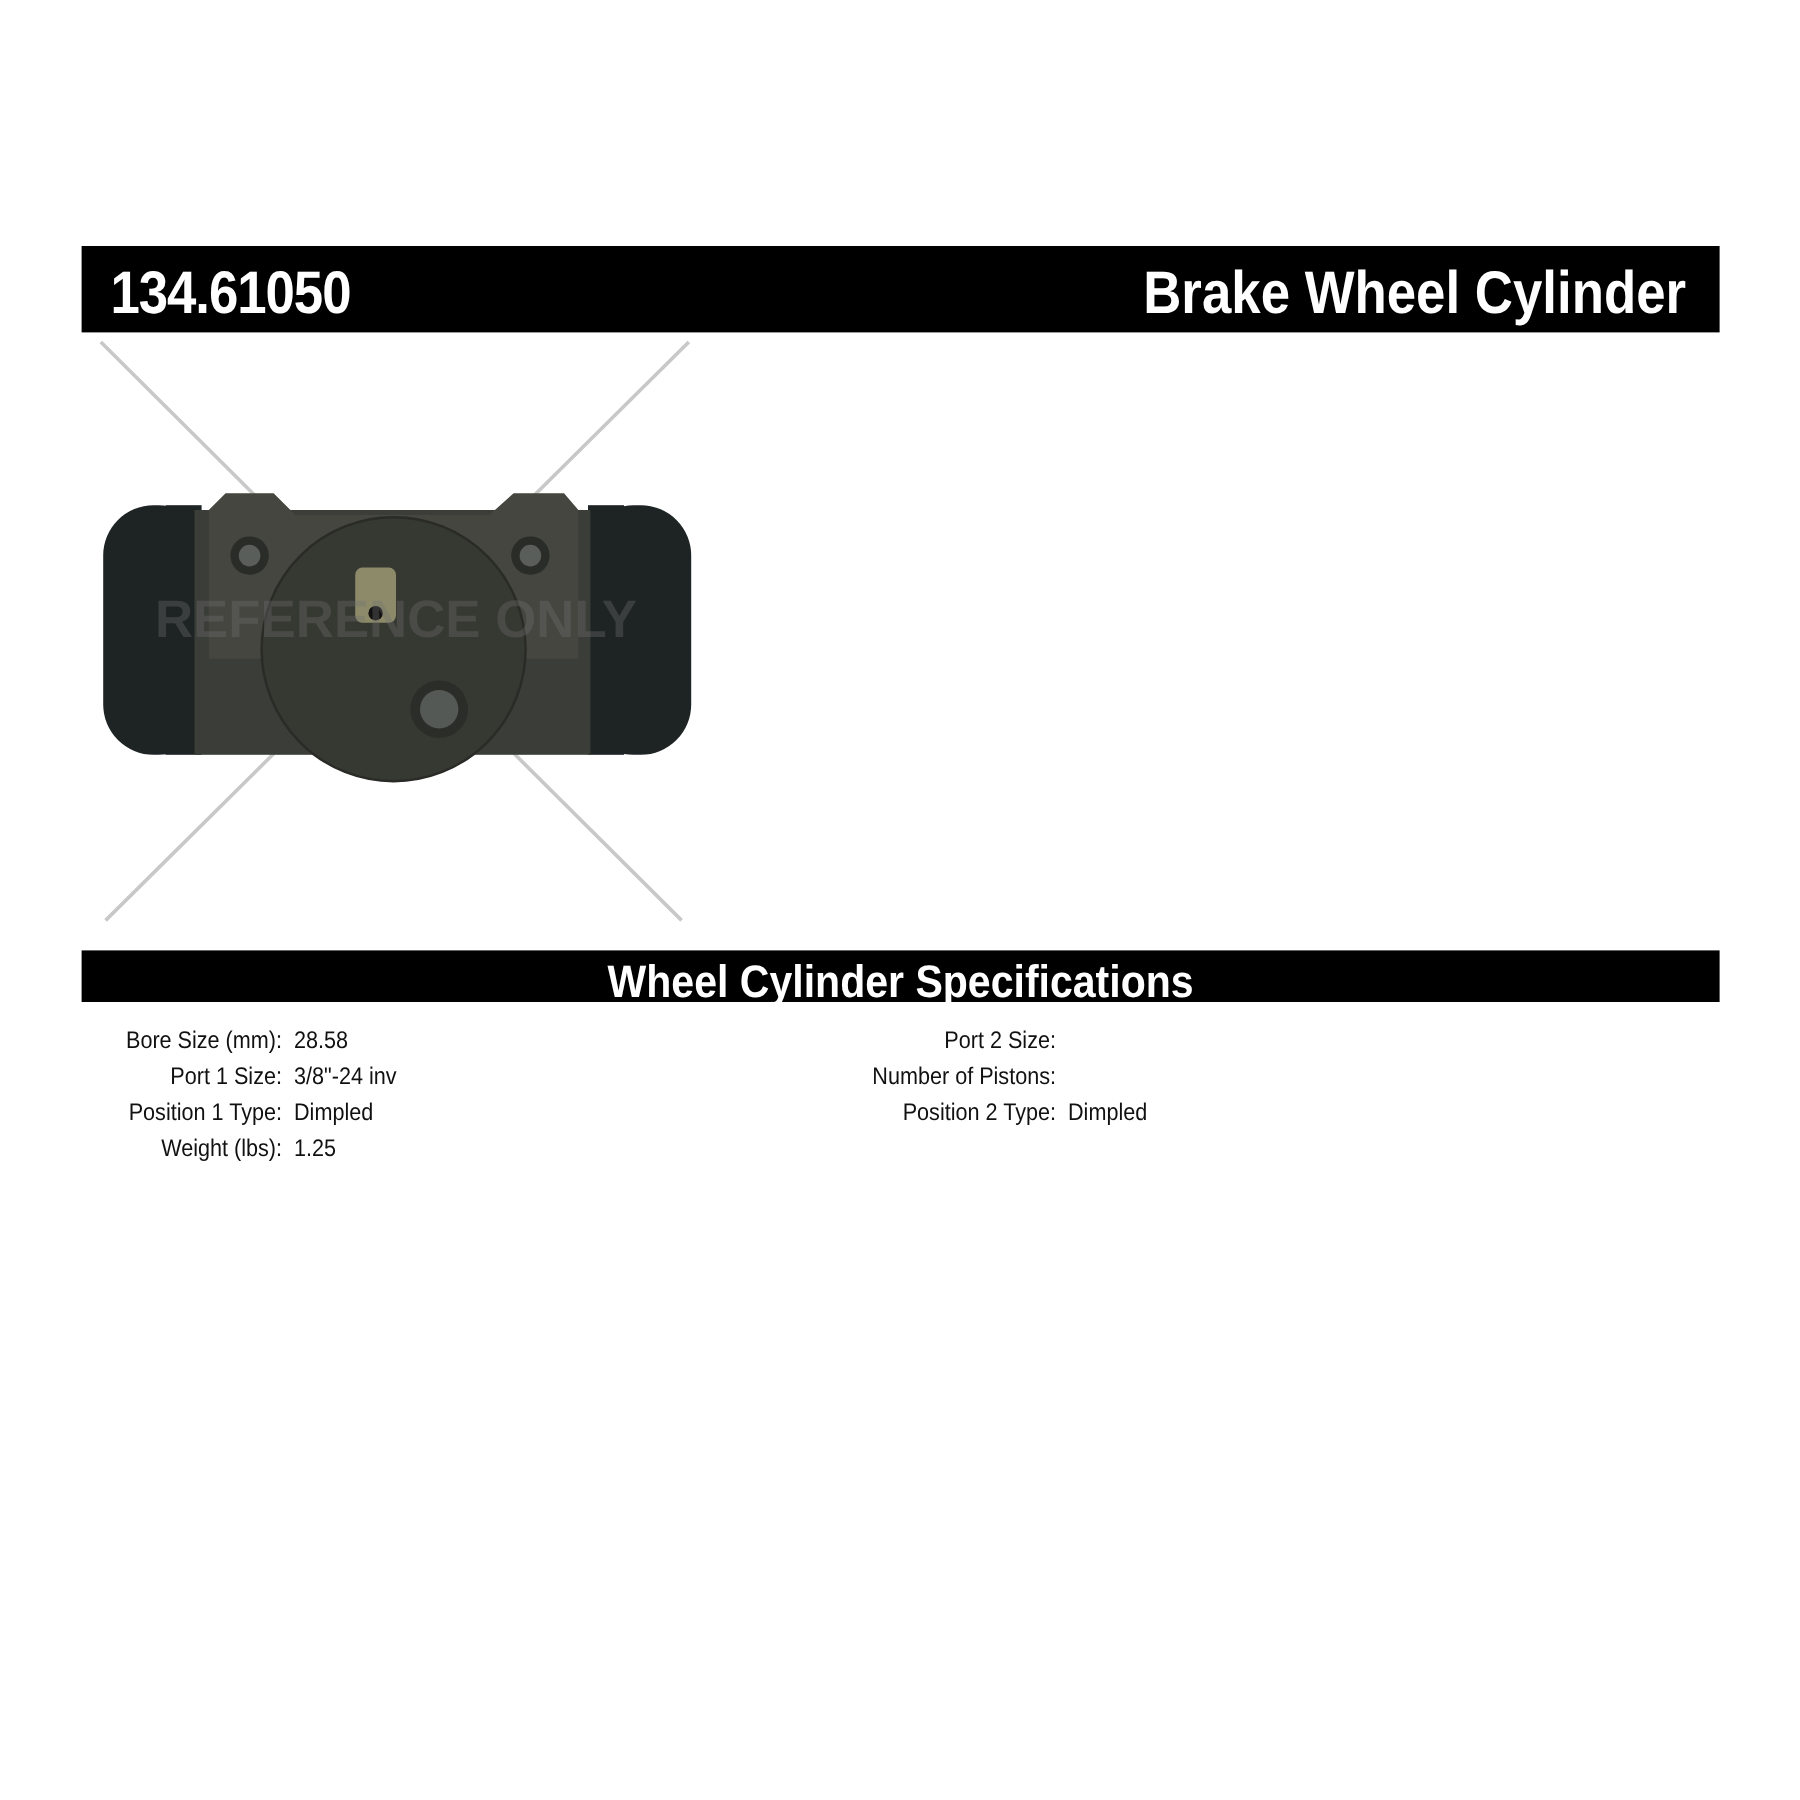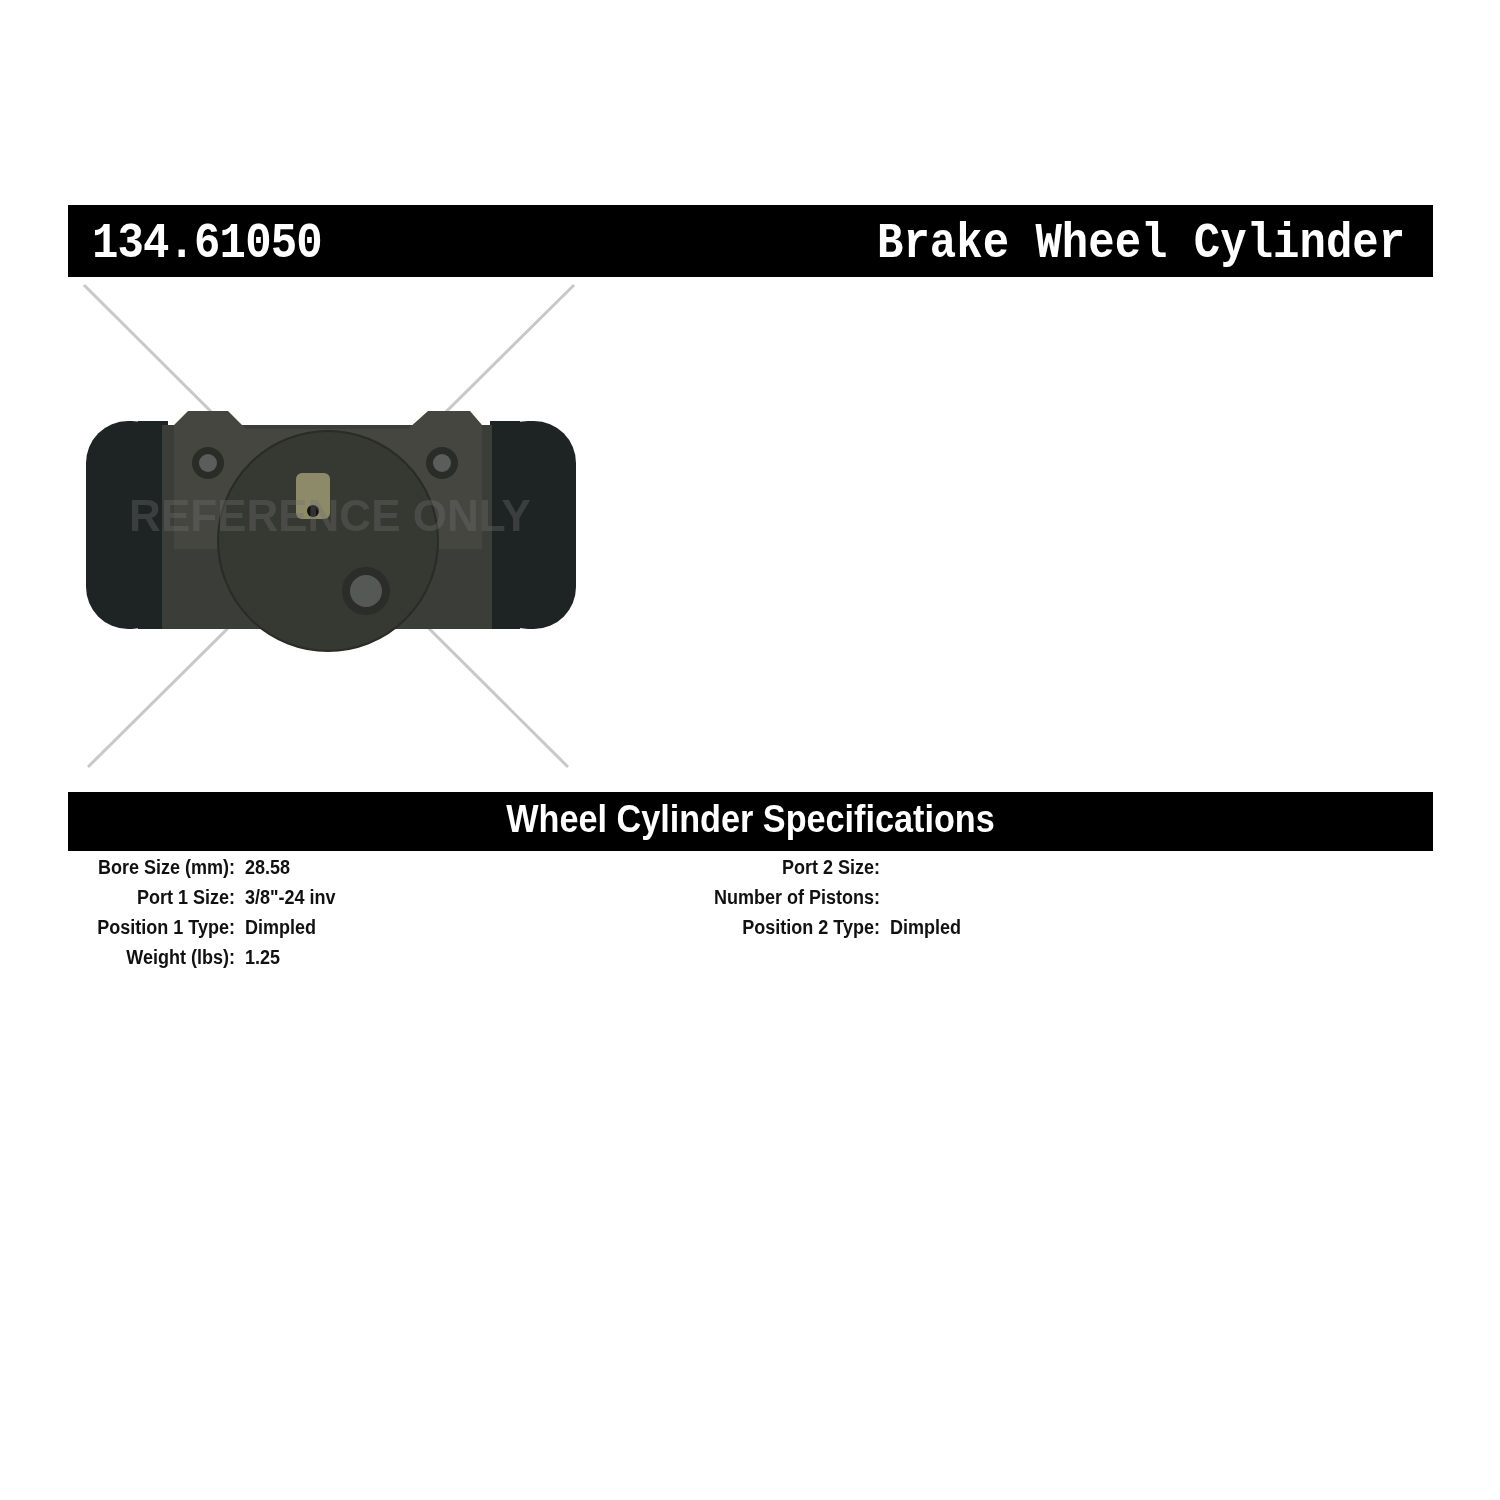--- a/index.html
+++ b/index.html
@@ -1,25 +1,25 @@
 <!DOCTYPE html>
 <html><head>
 <meta charset="utf-8">
 <style>
   html, body { margin:0; padding:0; background:#ffffff; }
   body { width:1500px; height:1500px; position:relative; overflow:hidden; font-family:"Liberation Sans", sans-serif; }
   .bar { position:absolute; left:68px; width:1365px; background:#000; color:#fff; font-weight:bold; }
-  .title-bar { top:205px; height:72px;font-family:Liberation Mono, monospace; }
+  .title-bar { top:205px; height:72px; }
   .part-number { position:absolute; left:24px; top:10px; font-size:50px; letter-spacing:-1px; transform:scaleX(0.88); transform-origin:left center; }
   .product-name { position:absolute; right:28px; top:10px; font-size:50px; transform:scaleX(0.88); transform-origin:right center; white-space:nowrap; }
-  .spec-bar { top:792px; height:59px; }
+  .spec-bar { top:792px; height:43px; }
   .spec-title { position:absolute; left:0; right:0; text-align:center; top:6px; font-size:38px; transform:scaleX(0.9); }
   .image-area { position:absolute; left:78px; top:279px; width:505px; height:495px; }
   .image-area svg { width:100%; height:100%; }
-  .specs { position:absolute; top:852px; font-size:20px; font-weight:bold; color:#111; }
+  .specs { position:absolute; top:852px; font-size:20px; font-weight:normal; color:#111; }
   .specs .row { height:30px; display:flex; align-items:center; }
   .specs .label { text-align:right; white-space:nowrap; transform:scaleX(0.9); transform-origin:right center; }
   .specs .value { margin-left:10px; white-space:nowrap; transform:scaleX(0.9); transform-origin:left center; }
   .col-left { left:40px; }
   .col-left .label { width:195px; }
   .col-right { left:640px; }
   .col-right .label { width:240px; }
 </style>
 </head>
 <body>

